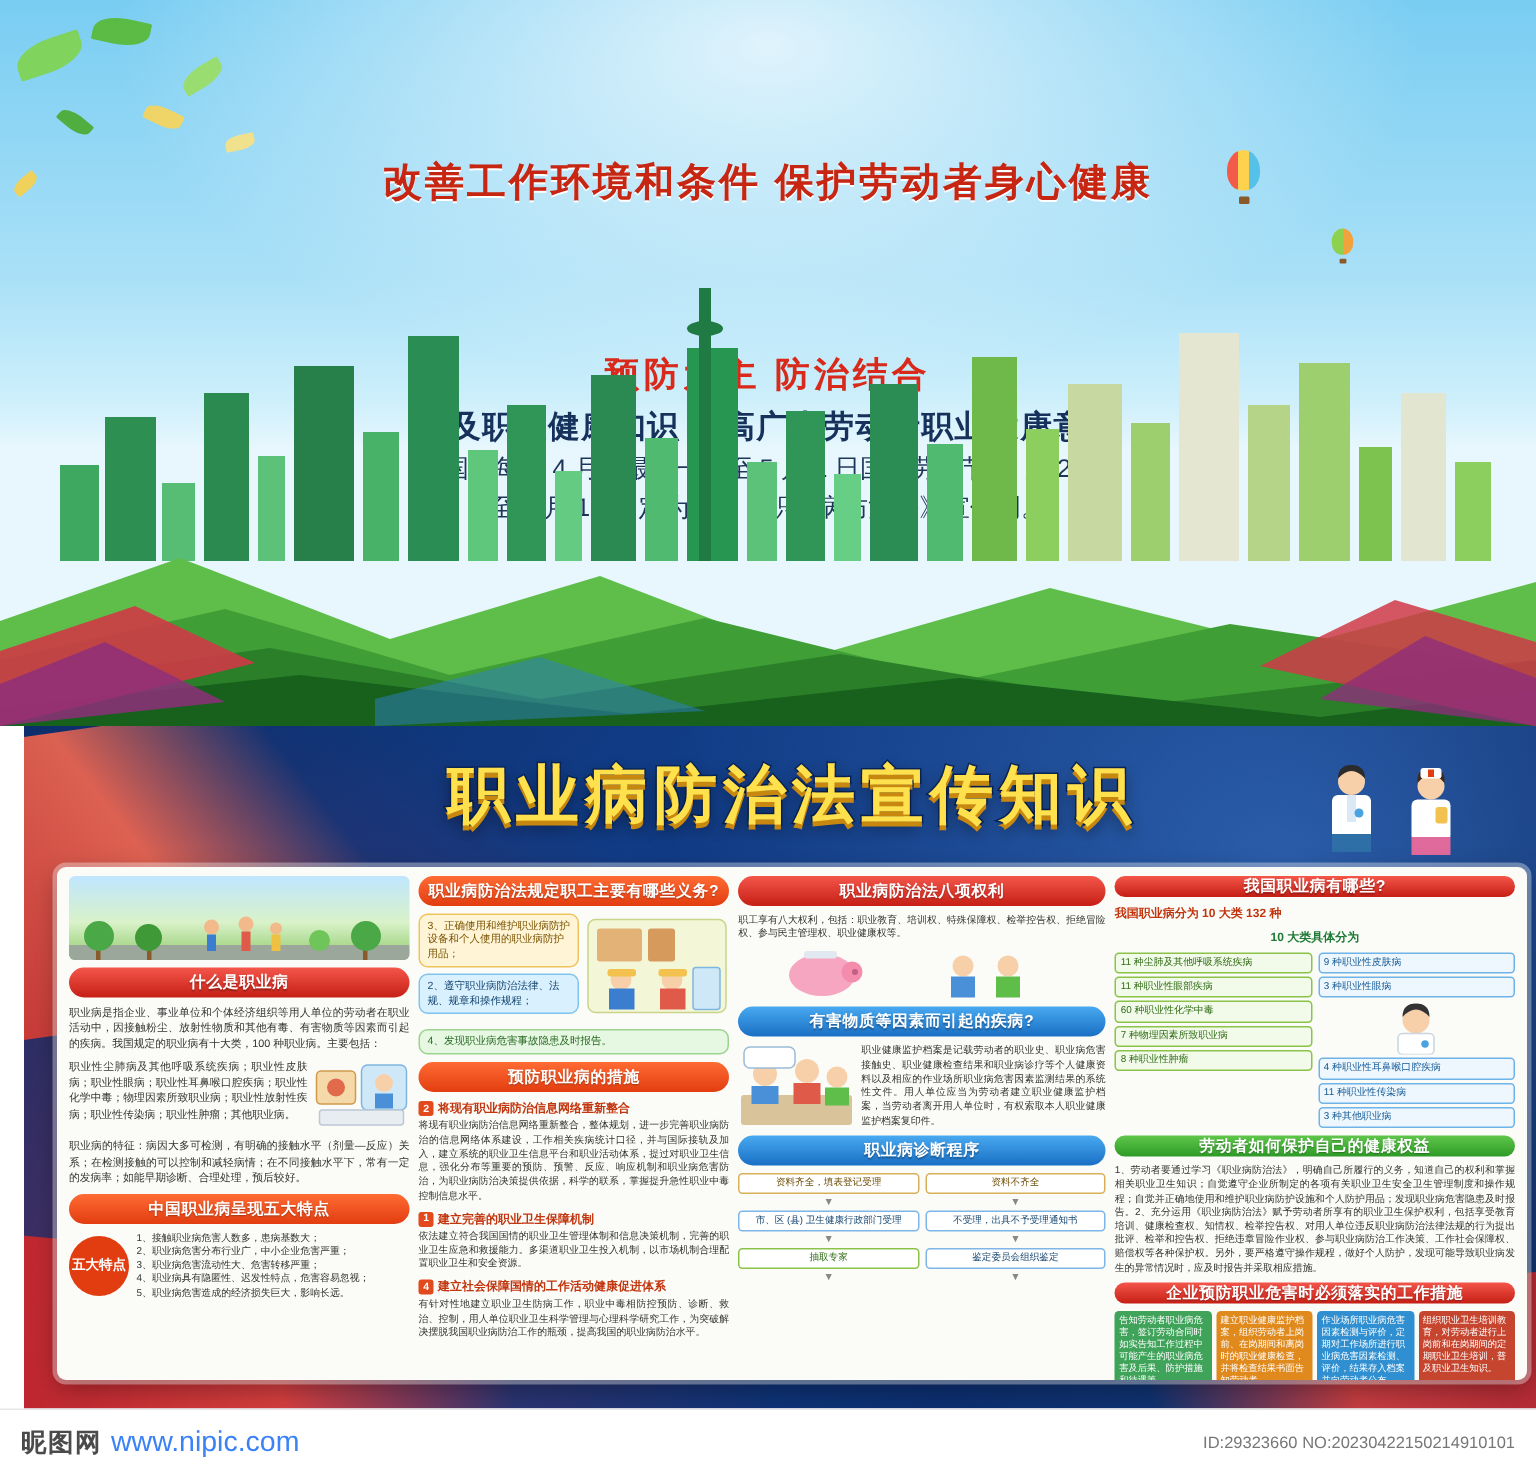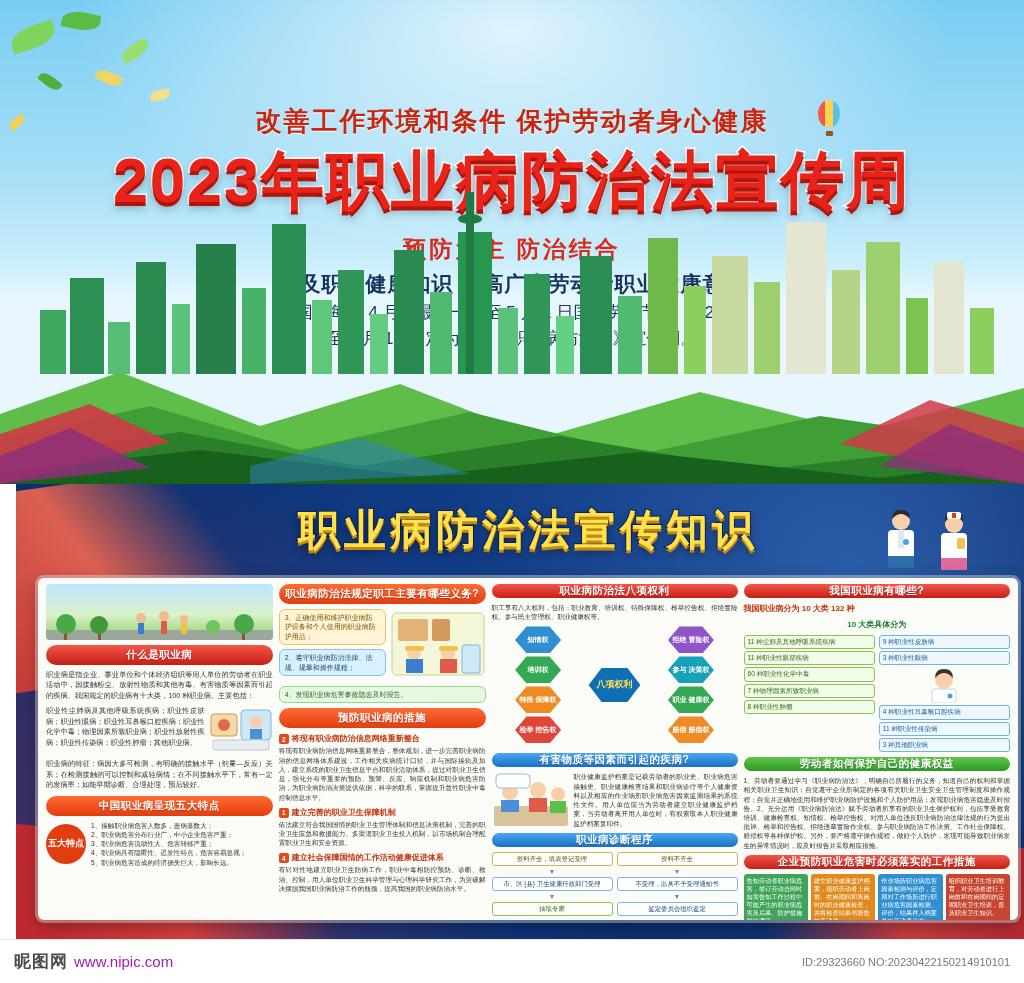--- a/index.html
+++ b/index.html
@@ -195,21 +195,21 @@
   .cc4 { background:#c6452f; }
 
   
   .footer {
     position:absolute; left:0; top:939px; width:1024px; height:44px;
     background:#ffffff; display:flex; align-items:center; justify-content:space-between;
     padding:0 14px; border-top:1px solid #e6e6e6;
   }
   .logo-wrap { display:flex; align-items:center; gap:6px; }
   .logo-mark { font-size:17px; color:#4b4b4b; font-weight:bold; letter-spacing:1px; }
-  .logo-url { font-size:15px; color:#a21caf;text-align:center; }
+  .logo-url { font-size:19px; color:#3b82f6;text-align:center; }
   .footer-id { font-size:11px; color:#777; }
 </style>
 </head>
 <body>
 
 <div class="page">
 
   <div class="banner">
     <div class="sky-glow"></div>
 
@@ -224,21 +224,20 @@
     <div class="balloon" style="left:818px;top:100px;">
       <div class="bag" style="background:linear-gradient(90deg,#f25a4a 0 33%, #ffd24d 33% 66%, #55c1e8 66% 100%);"></div>
       <div class="basket"></div>
     </div>
     <div class="balloon" style="left:884px;top:146px;transform:scale(.65);">
       <div class="bag" style="background:linear-gradient(90deg,#8ed14f 0 50%, #f2a23a 50% 100%);"></div>
       <div class="basket"></div>
     </div>
 
     <div class="banner-sub1">改善工作环境和条件  保护劳动者身心健康</div>
-    <div class="banner-title">2023年职业病防治法宣传周</div>
     <div class="banner-sub2">预防为主  防治结合</div>
     <div class="banner-sub3">普及职业健康知识  提高广大劳动者职业健康意识</div>
     <div class="banner-body">我国将每年 4 月的最后一周至 5 月 1 日国际劳动节 (4 月 25 日至 5 月 1 日) 定为全国《职业病防治法》宣传周。</div>
 
     <div class="city">
       <div class="bld" style="left:40px;width:26px;height:64px;background:#3fa860;"></div>
       <div class="bld" style="left:70px;width:34px;height:96px;background:#2e8f52;"></div>
       <div class="bld" style="left:108px;width:22px;height:52px;background:#57bd74;"></div>
       <div class="bld" style="left:136px;width:30px;height:112px;background:#2b8a4f;"></div>
       <div class="bld" style="left:172px;width:18px;height:70px;background:#5cc179;"></div>
@@ -411,41 +410,20 @@
               <div class="numttl">建立社会保障国情的工作活动健康促进体系</div>
             </div>
           <div class="txt sm">有针对性地建立职业卫生防病工作，职业中毒相防控预防、诊断、救治、控制，用人单位职业卫生科学管理与心理科学研究工作，为突破解决摆脱我国职业病防治工作的瓶颈，提高我国的职业病防治水平。</div>
         </div>
       </div>
 
       <div class="col c3">
         <div class="hdr red">职业病防治法八项权利</div>
         <div class="txt sm">职工享有八大权利，包括：职业教育、培训权、特殊保障权、检举控告权、拒绝冒险权、参与民主管理权、职业健康权等。</div>
 
-        <div style="display:flex;gap:4px;align-items:center;">
-          <div class="hexwrap" style="width:108px;">
-            <div class="hex">知情权</div>
-            <div class="hex g">培训权</div>
-            <div class="hex o">特殊
-保障权</div>
-            <div class="hex r">检举
-控告权</div>
-          </div>
-          <div class="hexcenter">八项权利</div>
-          <div class="hexwrap" style="width:108px;">
-            <div class="hex p">拒绝
-冒险权</div>
-            <div class="hex t">参与
-决策权</div>
-            <div class="hex g">职业
-健康权</div>
-            <div class="hex o">赔偿
-赔偿权</div>
-          </div>
-        </div>
         <svg width="100%" height="34">
           <ellipse cx="56" cy="18" rx="22" ry="14" fill="#f6a6c0"></ellipse>
           <circle cx="76" cy="16" r="7" fill="#f48cae"></circle>
           <circle cx="78" cy="16" r="2" fill="#c45f84"></circle>
           <rect x="44" y="2" width="22" height="5" rx="2" fill="#e2e8ef"></rect>
           <circle cx="150" cy="12" r="7" fill="#f7d0aa"></circle>
           <rect x="142" y="19" width="16" height="14" fill="#4a90d9"></rect>
           <circle cx="180" cy="12" r="7" fill="#f7d0aa"></circle>
           <rect x="172" y="19" width="16" height="14" fill="#5fbe4a"></rect>
         </svg>

